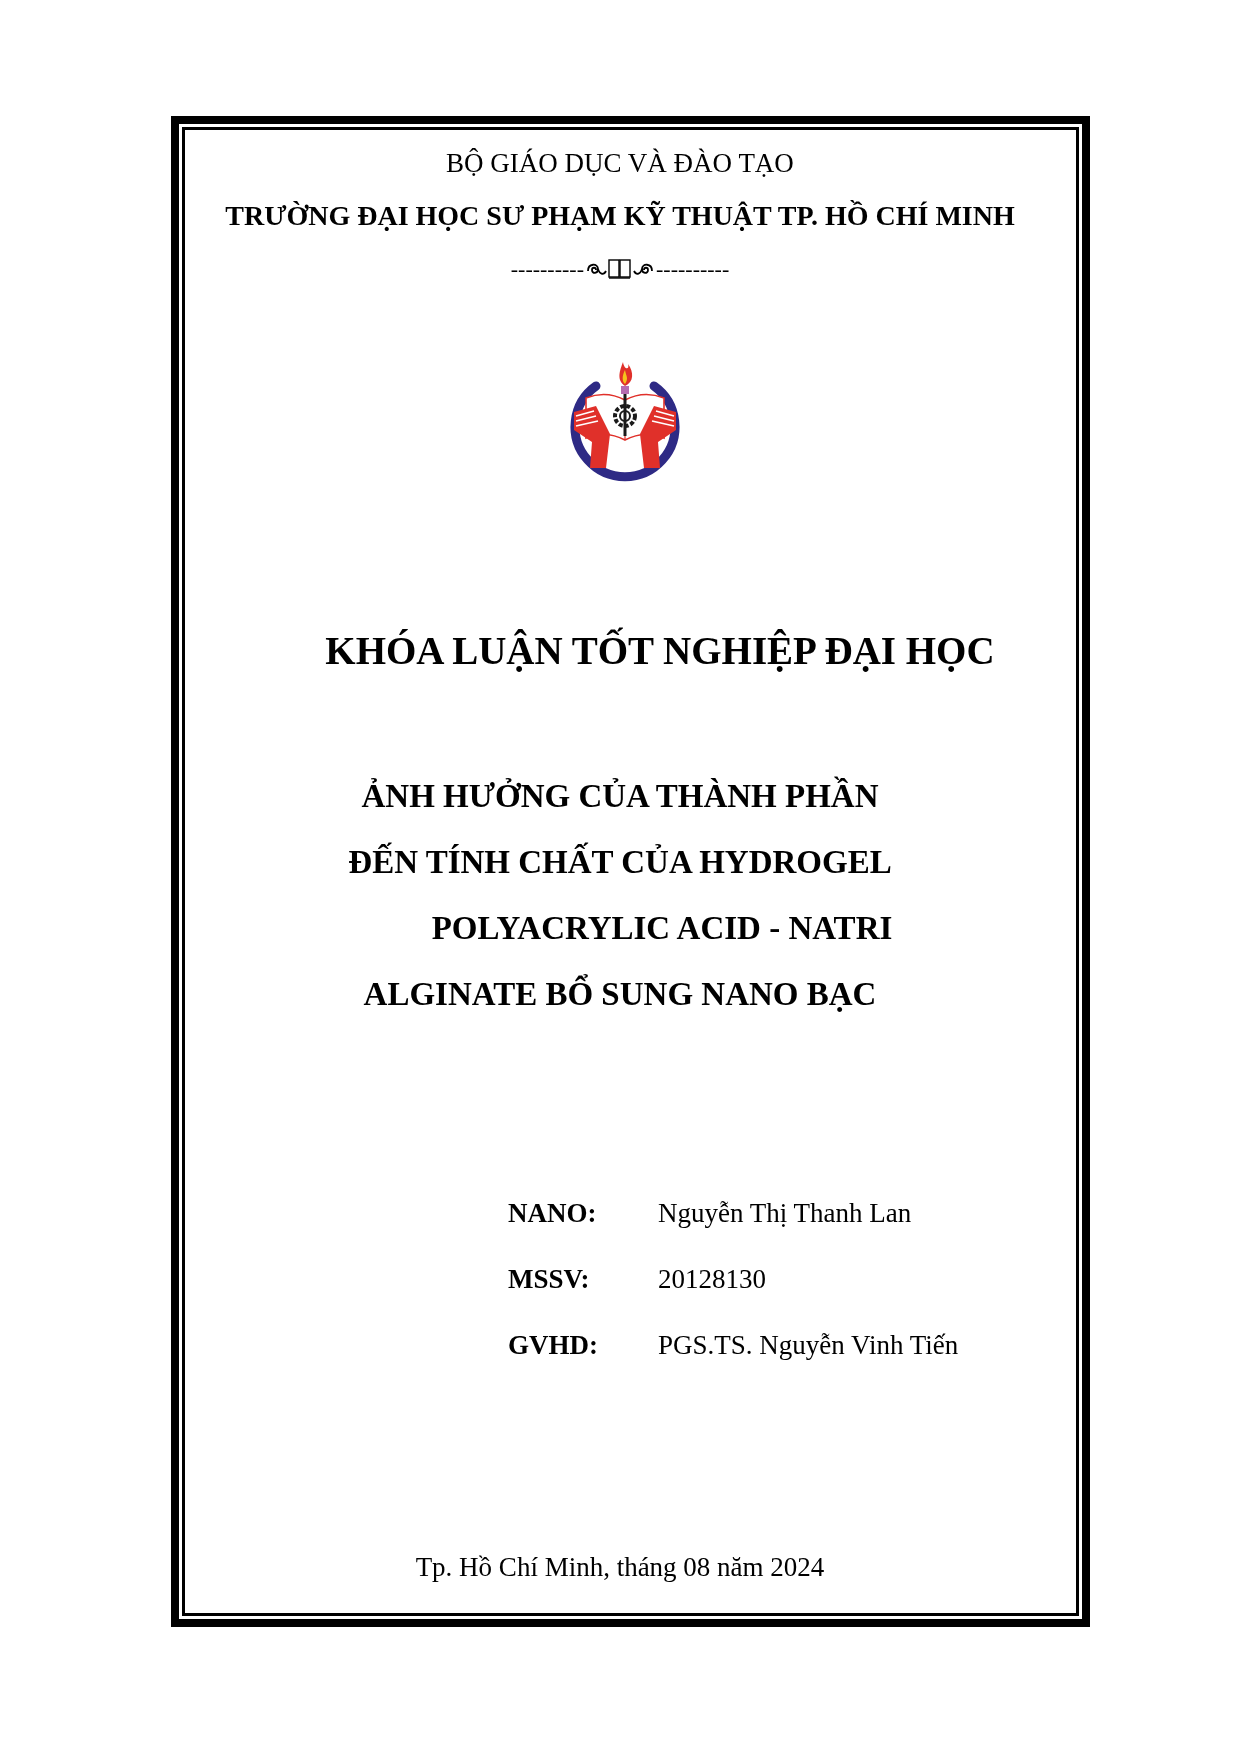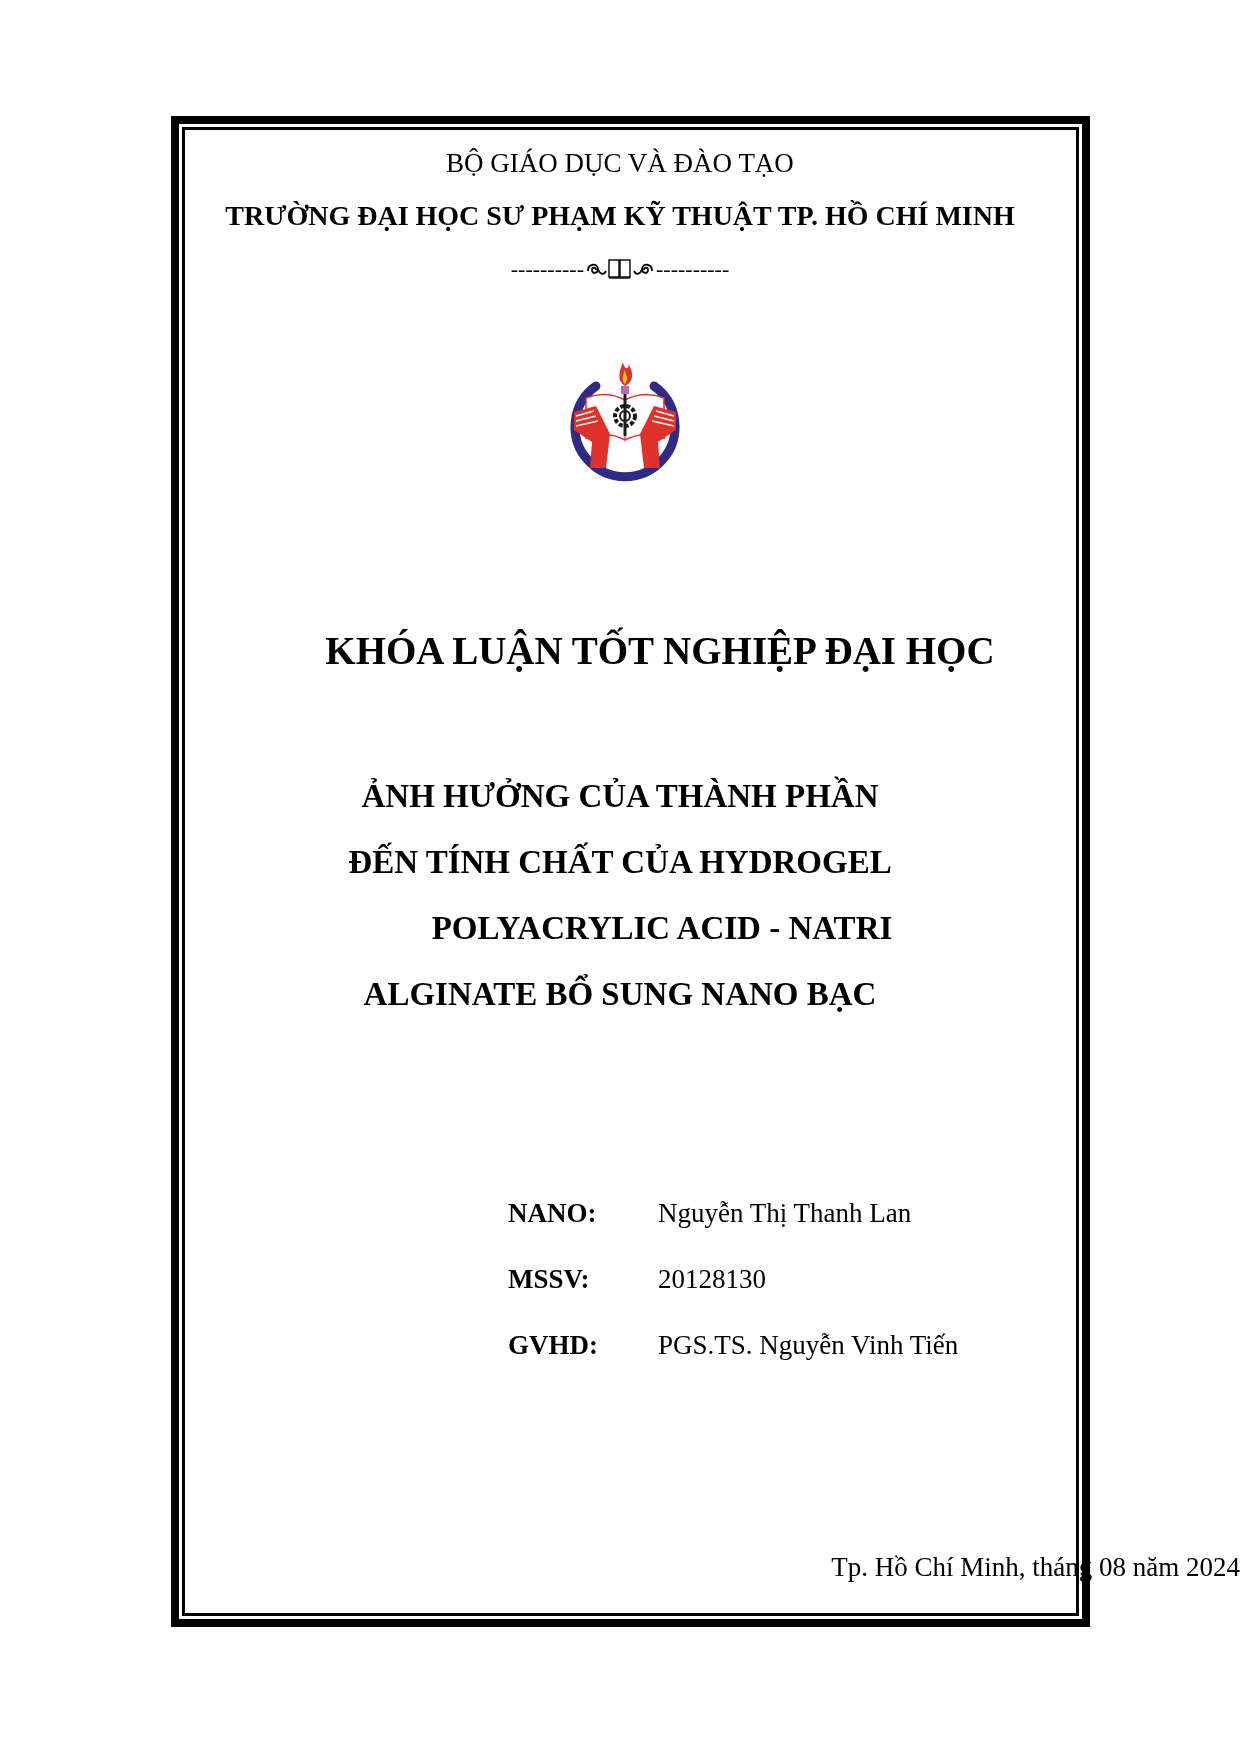--- a/index.html
+++ b/index.html
@@ -93,21 +93,20 @@
       display: inline-block;
       font-weight: normal;
       margin-left: 36px;
     }
     .info.r1 { top: 1198px; }
     .info.r2 { top: 1264px; }
     .info.r3 { top: 1330px; }
     .footer {
       top: 1552px;
       font-size: 27px;
-      text-align: right;
     }
   </style>
 </head>
 <body>
 
 <div class="frame-outer">
   <div class="frame-inner"></div>
 </div>
 
 <div class="line ministry">BỘ GIÁO DỤC VÀ ĐÀO TẠO</div>

